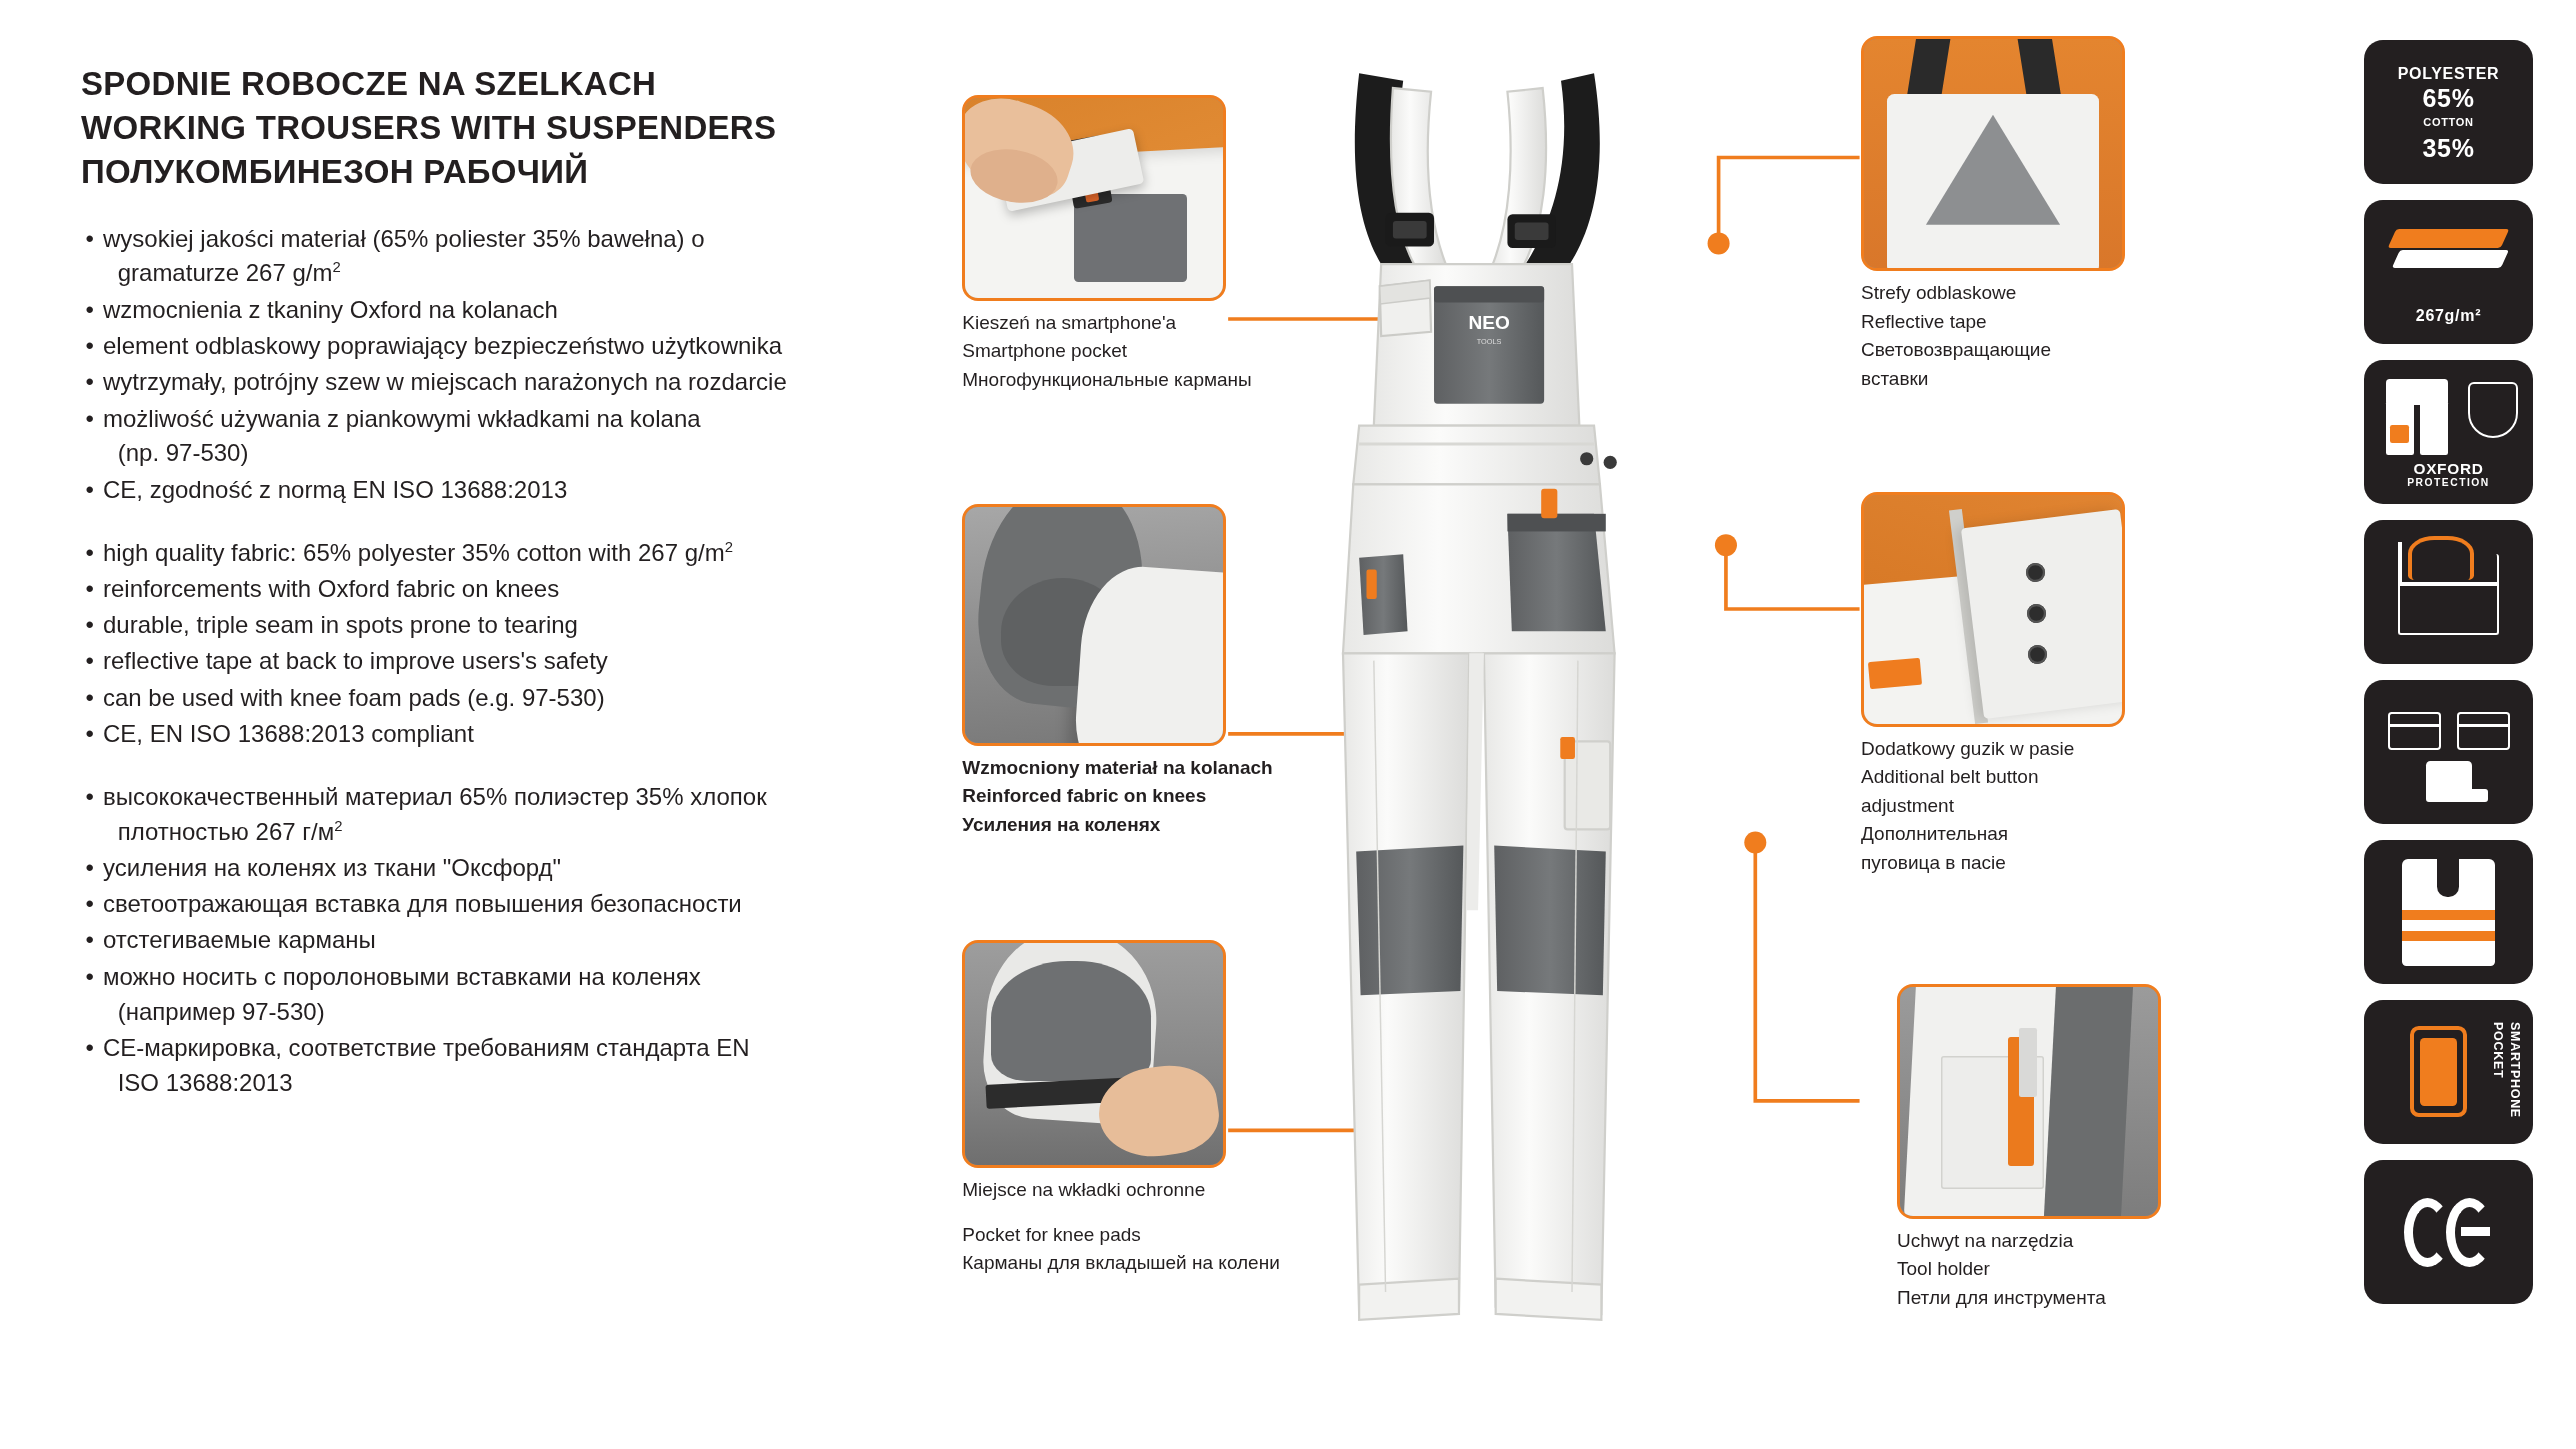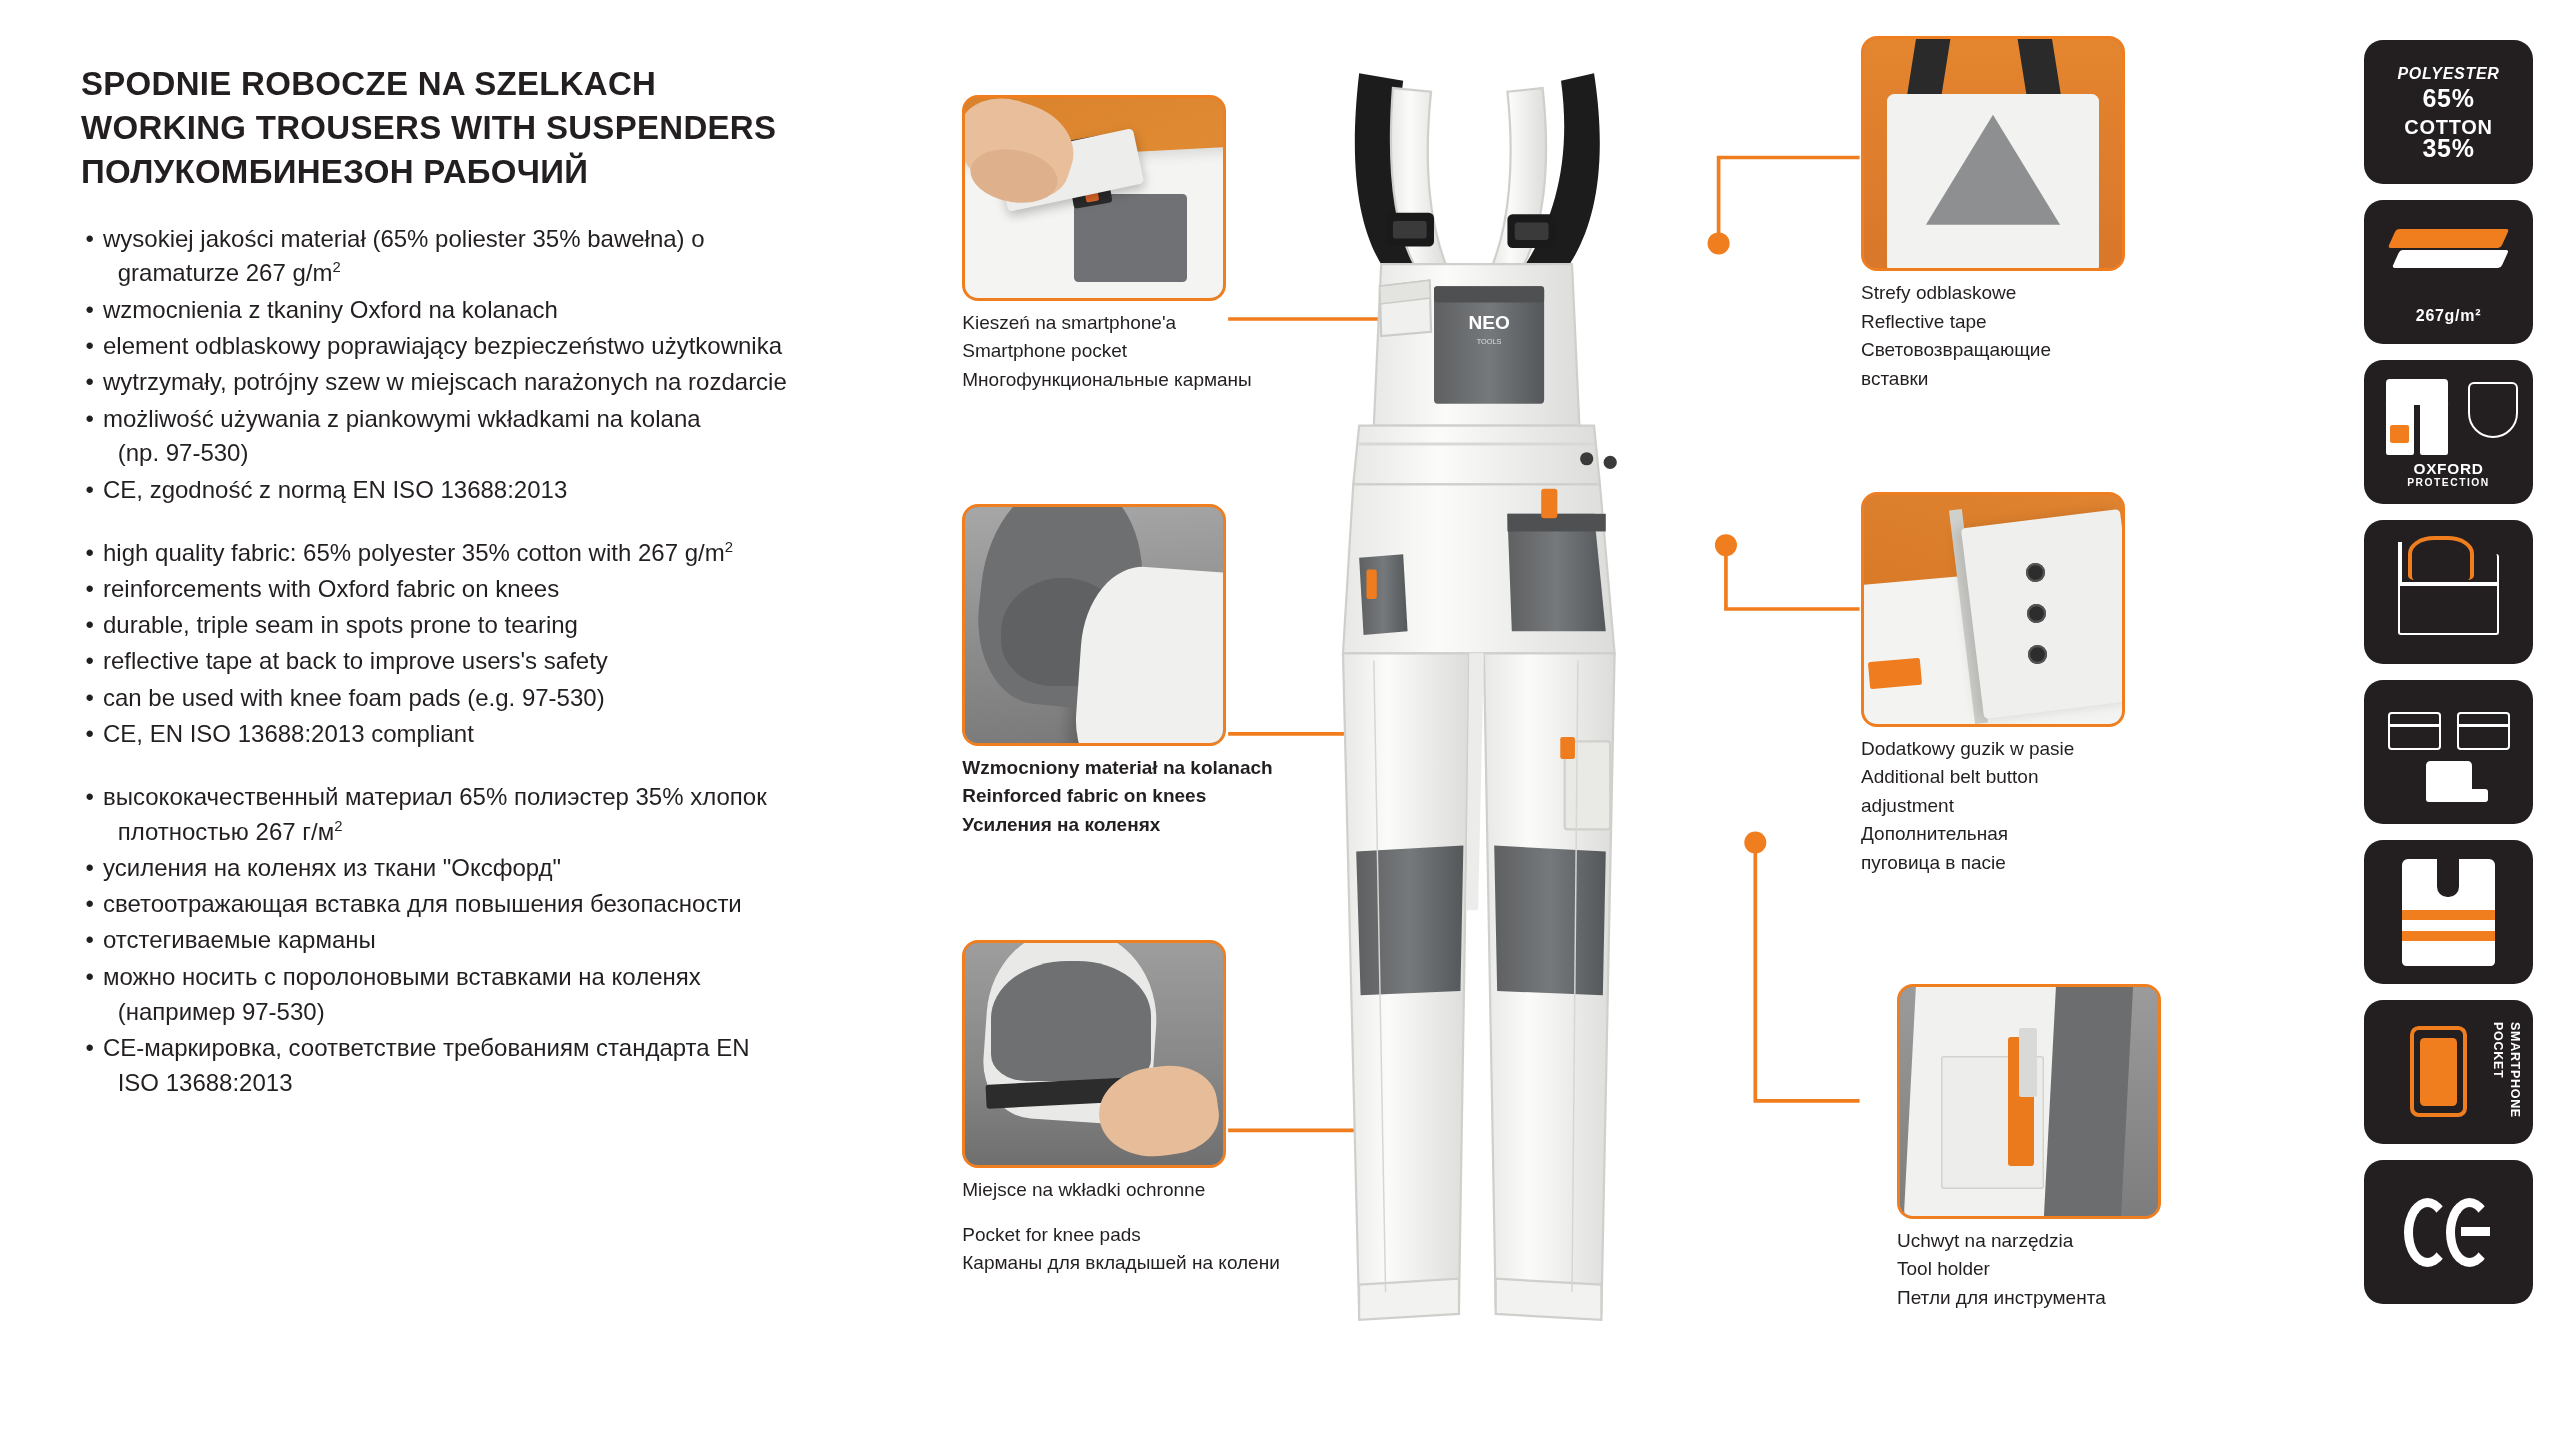--- a/index.html
+++ b/index.html
@@ -138,23 +138,23 @@
     width: 169px; height: 144px;
     background: #231f20;
     border-radius: 19px;
     margin-bottom: 16px;
     position: relative;
     color: #ffffff;
     overflow: hidden;
   }
   .badge .lbl { position:absolute; width:100%; text-align:center; font-weight:bold; letter-spacing:0.7px;}
 
-  .b1 .t-poly { top:25px; font-size:16px;font-style:italic; }
+  .b1 .t-poly { top:25px; font-size:16px; }
   .b1 .t-65 { top:44px; font-size:25px; }
-  .b1 .t-cot { top:76px; font-size:20px; }
+  .b1 .t-cot { top:76px; font-size:11px; }
   .b1 .t-35 { top:94px; font-size:25px; }
 
   .b2 .fabric { position:absolute; left:28px; top:29px; width:113px; height:46px;}
   .b2 .f1 { position:absolute; left:0; top:0; width:113px; height:19px; background:#f07d1e; border-radius:2.9px; transform: skewX(-24deg);}
   .b2 .f2 { position:absolute; left:4.4px; top:20.6px; width:109px; height:17.6px; background:#ffffff; border-radius:2.9px; transform: skewX(-24deg);}
   .b2 .t-gsm { top:107px; font-size:16px; }
 
   .b3 .pants { position:absolute; left:19px; top:19px; width:68px; height:76px; }
   .b3 .pants:before, .b3 .pants:after { content:""; position:absolute; bottom:0; width:28px; height:54px; background:#ffffff; border-radius:2.2px;}
   .b3 .pants:before { left:2.9px; } .b3 .pants:after { right:2.9px; }

